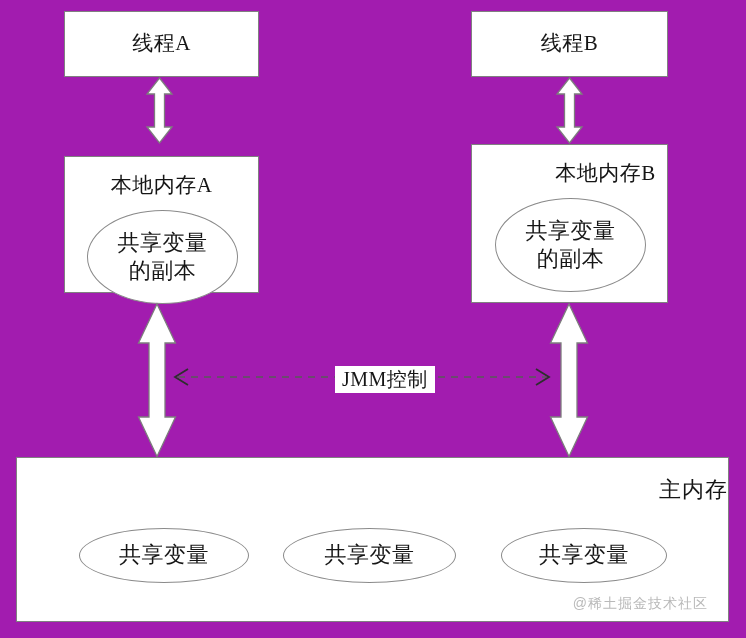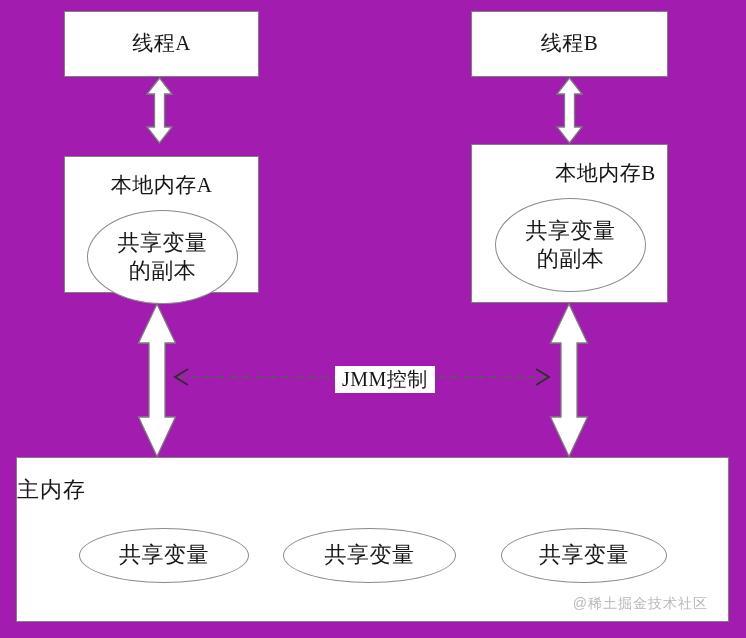--- a/index.html
+++ b/index.html
@@ -55,21 +55,21 @@
   .ellipse-text {
     font-size: 22px;
     line-height: 1.28;
     color: #161616;
     white-space: pre-line;
     letter-spacing: 0.5px;
   }
   .main-title {
     position: absolute;
     width: 100%;
-    text-align: left;
+    text-align: right;
     font-size: 22px;
     color: #161616;
     letter-spacing: 1px;
   }
   .arrow-svg {
     position: absolute;
     overflow: visible;
   }
   .jmm-label {
     position: absolute;

